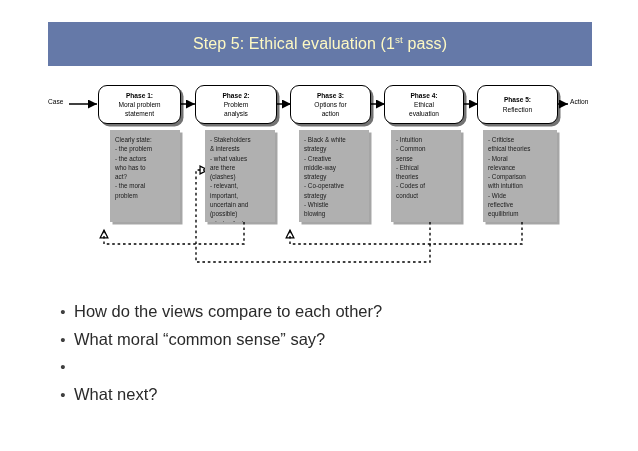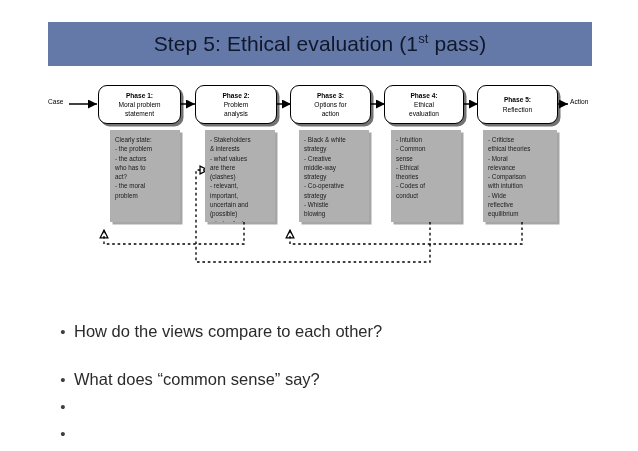--- a/index.html
+++ b/index.html
@@ -22,22 +22,22 @@
     left: 48px;
     top: 22px;
     width: 544px;
     height: 44px;
     background: #6579a8;
     display: flex;
     align-items: center;
     justify-content: center;
   }
   #title-text {
-    color: #0f172a;
-    font-size: 21px;
+    color: #fef9c3;
+    font-size: 16px;
     letter-spacing: 0.1px;
     white-space: nowrap;
   }
   #title-text sup {
     font-size: 0.62em;
     vertical-align: super;
     line-height: 0;
   }
 
   
@@ -116,21 +116,20 @@
     text-align: center;
     font-size: 15px;
     color: #404040;
     line-height: 22px;
   }
   .bullet-text {
     font-size: 16.5px;
     line-height: 22px;
     color: #2b2b2b;
     white-space: nowrap;
-    margin-top: 20px;
   }
 </style>
 </head>
 <body>
 
 <div id="title-bar">
   <div id="title-text"><span>Step 5: Ethical evaluation (1</span><sup>st</sup><span> pass)</span></div>
 </div>
 
 <div id="diagram">
@@ -242,21 +241,22 @@
 
 </div>
 
 <div id="bullets">
   <div class="bullet-row">
     <span class="bullet-dot">•</span>
     <span class="bullet-text">How do the views compare to each other?</span>
   </div>
   <div class="bullet-row">
     <span class="bullet-dot">•</span>
-    <span class="bullet-text">What does “common sense” say?</span>
-  </div>
-  <div class="bullet-row">
-    <span class="bullet-dot">•</span>
-  </div>
-  <div class="bullet-row">
-    <span class="bullet-dot">•</span>
+    <span class="bullet-text">What moral “common sense” say?</span>
+  </div>
+  <div class="bullet-row">
+    <span class="bullet-dot">•</span>
+  </div>
+  <div class="bullet-row">
+    <span class="bullet-dot">•</span>
+    <span class="bullet-text">What next?</span>
   </div>
 </div>
 
 </body></html>

